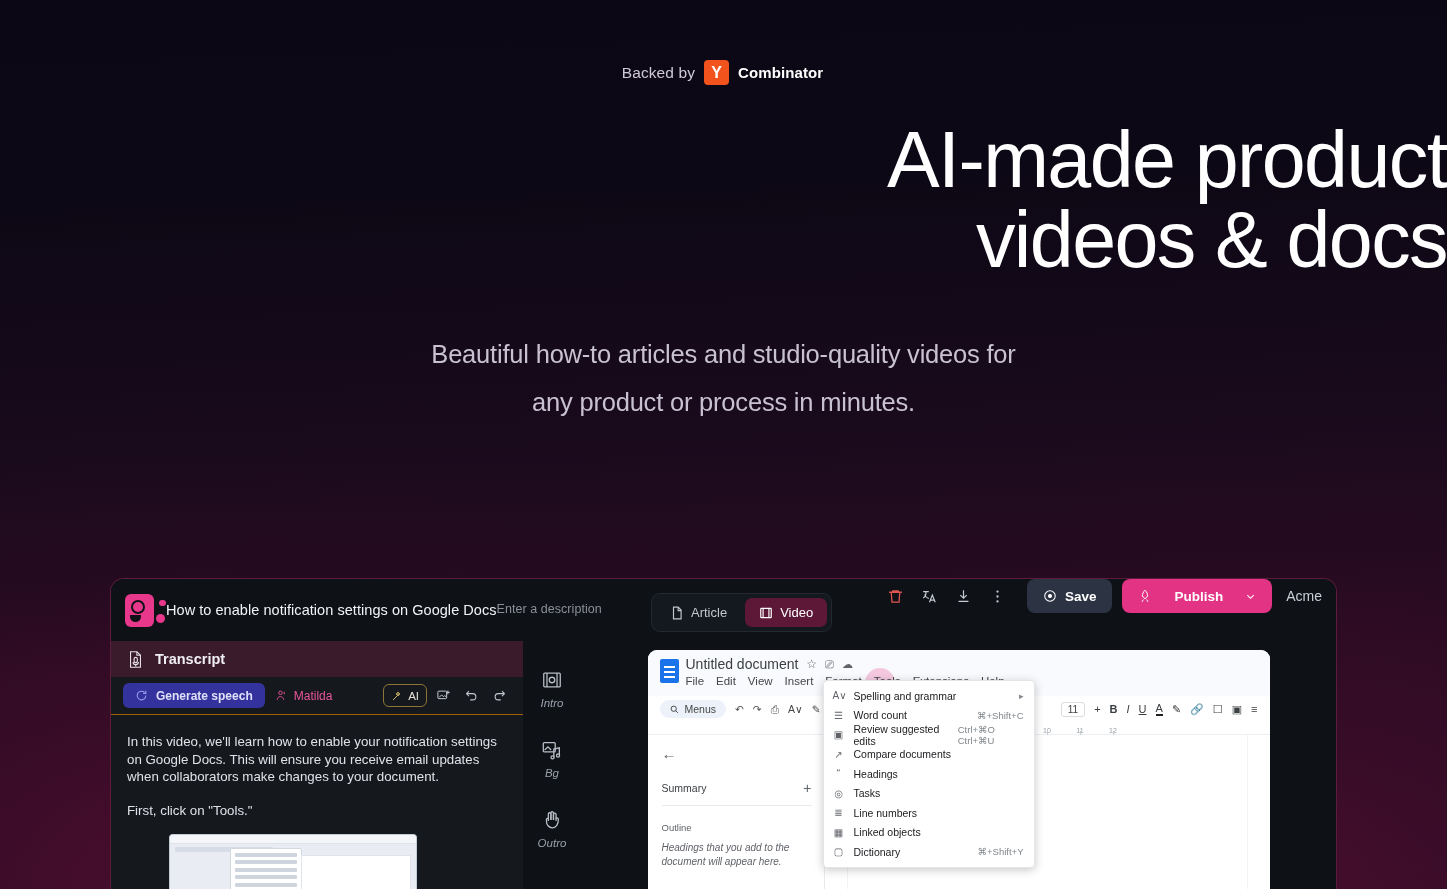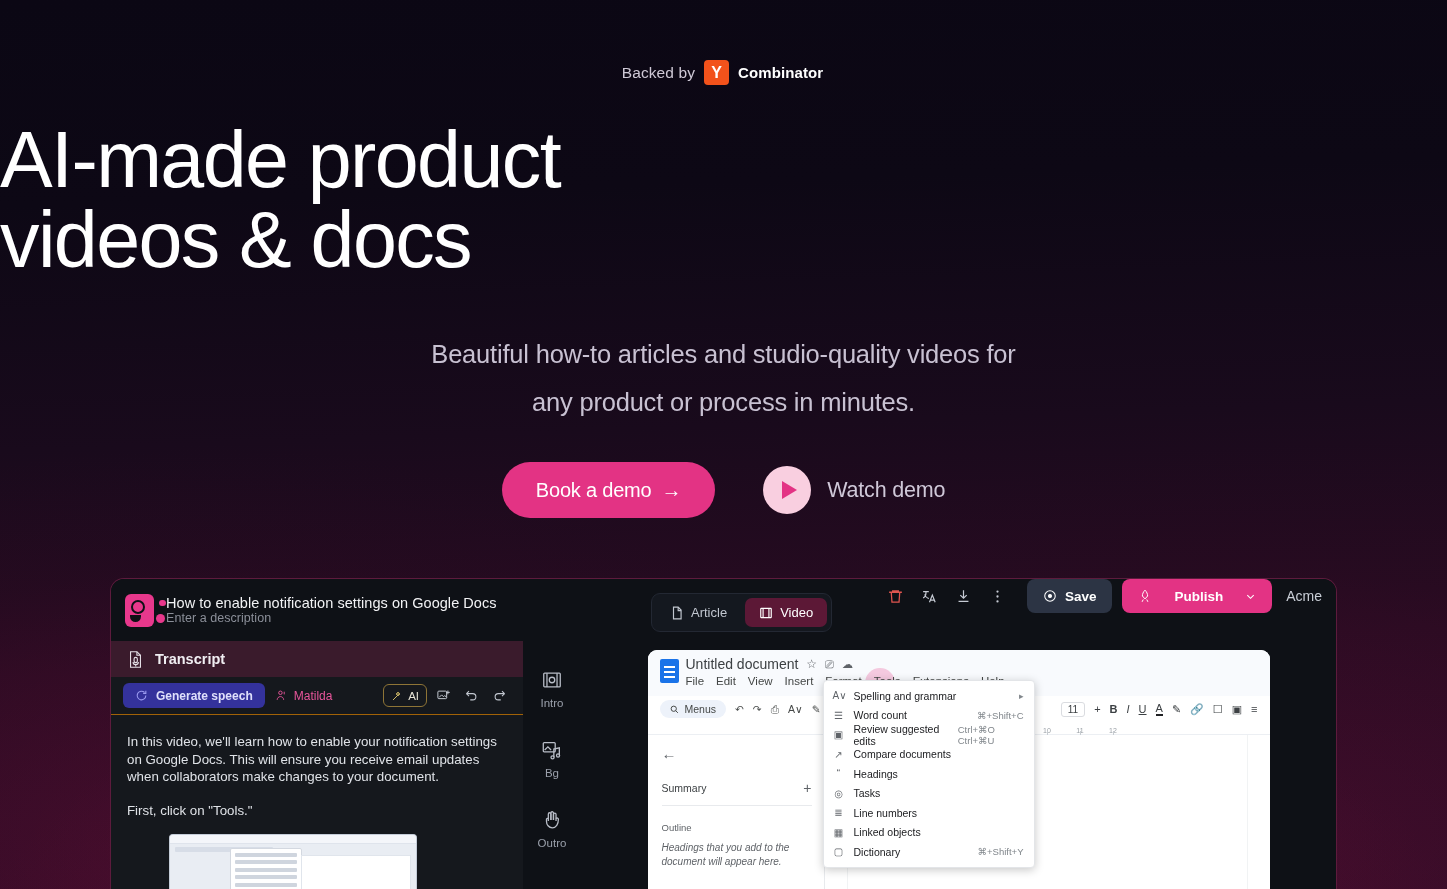--- a/index.html
+++ b/index.html
@@ -29,21 +29,21 @@
   .yc-mark {
     width: 25px; height: 25px; border-radius: 4px;
     background: #F2521B;
     display: flex; align-items: center; justify-content: center;
     color: #fff; font-size: 16px; font-weight: 700; line-height: 1;
   }
   .yc-word { font-size: 15px; color: #ffffff; font-weight: 700; letter-spacing: .1px; }
 
   .headline {
     position: absolute; top: 120px; left: 0; right: 0;
-    text-align: left;
+    text-align: right;
     font-size: 79px; line-height: 80px;
     font-weight: 500; color: #ffffff;
     letter-spacing: -1.6px;
   }
   .subhead {
     position: absolute; top: 330px; left: 0; right: 0;
     text-align: center;
     font-size: 25.5px; line-height: 48px;
     color: #c8c1d2; font-weight: 400; letter-spacing: -0.2px;
   }
@@ -109,21 +109,21 @@
     background: #0e1116;
   }
   .brand-dot {
     position: absolute; left: 34px; top: 6px;
     width: 6.5px; height: 6.5px; border-radius: 50%; background: #E8388C;
   }
   .brand-dot2 {
     position: absolute; left: 31px; top: 20px;
     width: 9px; height: 9px; border-radius: 50%; background: #E8388C;
   }
-  .title-block { display: flex; flex-direction: column; }
+  .title-block { display: flex; flex-direction: row; }
   .doc-title { font-size: 14.5px; color: #f2f3f5; font-weight: 400; letter-spacing: .05px; }
   .doc-desc  { font-size: 12.5px; color: #8b8f99; letter-spacing: .05px; }
 
   .seg-toggle {
     position: absolute; left: 540px; top: 14px;
     display: flex; align-items: center; gap: 4px;
     background: #14181f; border: 1px solid #232833;
     border-radius: 9px; padding: 4px;
   }
   .seg {
@@ -236,21 +236,21 @@
   
   .scene-rail {
     width: 58px; flex: none; background: #0e1116;
     display: flex; flex-direction: column; align-items: center;
     padding-top: 28px; gap: 30px;
   }
   .scene-item {
     display: flex; flex-direction: column; align-items: center; gap: 6px;
     cursor: pointer; color: #b9bec8;
   }
-  .scene-label { font-size: 11.5px; color: #9aa0ab; }
+  .scene-label { font-size: 11.5px; color: #9aa0ab; font-style: italic; }
 
   
   .preview {
     flex: 1; background: #0e1116; padding: 9px 0 0 0;
     display: flex; justify-content: center;
   }
   .docs {
     width: 622px; height: 270px;
     background: #fff; border-radius: 9px 9px 0 0;
     overflow: hidden; position: relative;
@@ -358,32 +358,20 @@
   <h1 class="headline">
     <div>AI-made product</div>
     <div>videos &amp; docs</div>
   </h1>
 
   <div class="subhead">
     <div>Beautiful how-to articles and studio-quality videos for</div>
     <div>any product or process in minutes.</div>
   </div>
 
-  <div class="cta-row">
-    <button class="btn-demo">
-      <span>Book a demo</span>
-      <span>→</span>
-    </button>
-    <div class="watch-wrap">
-      <span class="play-circle">
-          <span class="play-tri"></span>
-        </span>
-      <span class="watch-label">Watch demo</span>
-    </div>
-  </div>
 
   <div class="app">
 
     <div class="app-header">
       <div style="position:relative;">
         <div class="brand-logo"></div>
         <div class="brand-dot"></div>
         <div class="brand-dot2"></div>
       </div>
       <div class="title-block">

